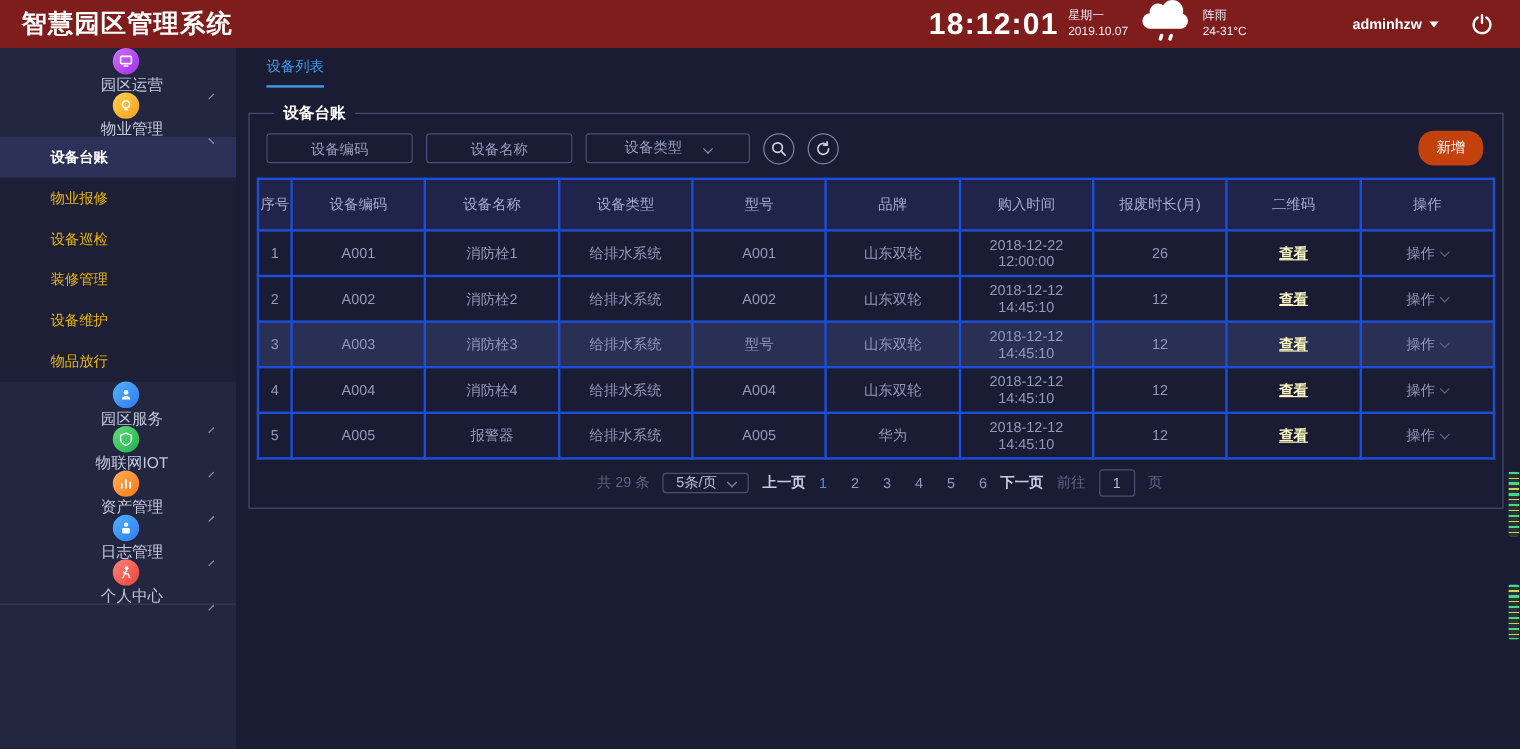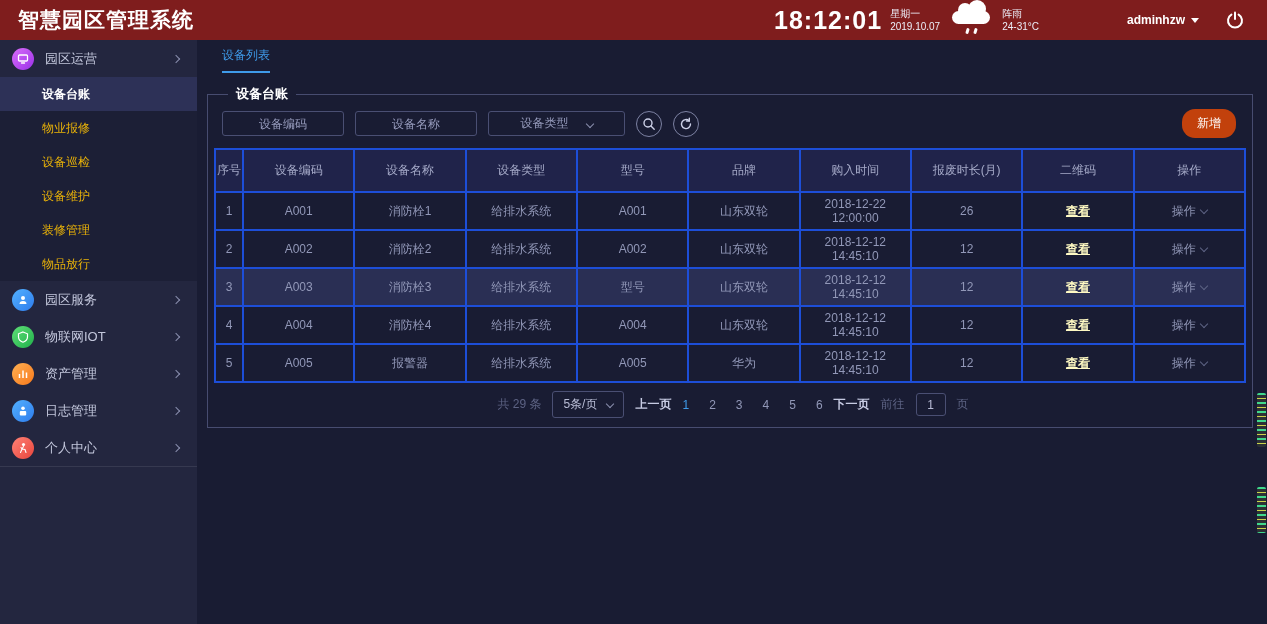--- a/index.html
+++ b/index.html
@@ -21,21 +21,21 @@
   .cloud::before { content:""; position:absolute; left:6px; top:-8px; width:14px; height:14px; background:#fff; border-radius:50%; }
   .cloud::after { content:""; position:absolute; left:16px; top:-11px; width:18px; height:18px; background:#fff; border-radius:50%; }
   .raindrop { position:absolute; width:3px; height:6px; background:#fff; border-radius:2px; transform:rotate(18deg); top:23px; }
   .raindrop.r1 { left:16px; } .raindrop.r2 { left:24px; }
   .user-menu { margin-left:88px; display:flex; align-items:center; gap:6px; cursor:pointer;
     font-size:12px; font-weight:700; color:#fff; }
   .caret-down { width:0; height:0; border-left:4px solid transparent; border-right:4px solid transparent; border-top:5px solid #fff; }
   .power-btn { margin:0 22px 0 26px; cursor:pointer; display:flex; align-items:center; }
   
   .sidebar { position:absolute; left:0; top:40px; width:197px; height:584px; background:#23263f; }
-  .nav-group { height:37px; display:flex; align-items:center; padding-left:12px; cursor:pointer; }
+  .nav-group { height:37px; display:flex; align-items:center; padding-left:12px; cursor:pointer;flex-direction:column; }
   .nav-ico { width:22px; height:22px; border-radius:50%; display:flex; align-items:center; justify-content:center; flex:0 0 22px; }
   .ico-purple { background:linear-gradient(135deg,#d96efa,#9b30e8); }
   .ico-yellow { background:linear-gradient(135deg,#ffd24d,#f5a01e); }
   .ico-blue   { background:linear-gradient(135deg,#53b1ff,#2e7cec); }
   .ico-green  { background:linear-gradient(135deg,#5fe077,#21b04b); }
   .ico-orange { background:linear-gradient(135deg,#ffb053,#f7791b); }
   .ico-red    { background:linear-gradient(135deg,#ff8276,#e8453c); }
   .nav-label { margin-left:11px; font-size:13px; color:#c3c7dc; }
   .chev { width:6px; height:6px; border-right:1.5px solid #8a8fae; border-bottom:1.5px solid #8a8fae; display:inline-block; }
   .chev.right { transform:rotate(-45deg); }
@@ -68,21 +68,21 @@
   .devices th, .devices td { border:2px solid #1d4ed8; text-align:center; font-size:12px; font-weight:400; }
   .devices thead th { height:43px; color:#a6abc9; background:#20234a; line-height:1.4; }
   .devices tbody td { height:38px; color:#9298b8; }
   .devices tbody tr.highlight td { background:#2a2f54; }
   a.qr-link { color:#fef9c3; font-weight:700; text-decoration:underline; cursor:pointer; }
   .action-cell { color:#5d6384; cursor:pointer; }
   .action-cell .chev { border-color:#5d6384; margin-left:5px; margin-bottom:2px; }
   
   .pagination { display:flex; align-items:center; justify-content:center; gap:11px; padding:8px 0 9px 0; font-size:12px; }
   .pg-total { color:#5d6384; }
-  .pg-size { border:1px solid #4a4f73; border-radius:3px; height:27px; padding:0 10px; display:flex;
+  .pg-size { border:1px solid #4a4f73; border-radius:3px; height:17px; padding:0 10px; display:flex;
     align-items:center; gap:10px; color:#b9bdd6; cursor:pointer; }
   .pg-size .chev { border-color:#8a8fae; margin-bottom:2px; }
   .pg-btn { color:#c7cbe3; font-weight:700; cursor:pointer; }
   .pg-pages { display:flex; gap:20px; }
   .pg-num { color:#9298b8; cursor:pointer; }
   .pg-num.active { color:#3f9bea; }
   .pg-goto-label, .pg-goto-suffix { color:#5d6384; }
   .pg-goto { width:30px; height:23px; background:transparent; border:1px solid #4a4f73; border-radius:3px;
     color:#b9bdd6; text-align:center; font-size:12px; outline:none; font-family:inherit; }
   
@@ -130,27 +130,37 @@
     <span class="nav-ico ico-purple">
       <svg width="12" height="12" viewBox="0 0 12 12">
           <rect x="1.5" y="2" width="9" height="6" rx="1" fill="none" stroke="#fff" stroke-width="1.3"></rect>
           <path d="M4.5 10 h3" stroke="#fff" stroke-width="1.3" stroke-linecap="round"></path>
         </svg>
     </span>
     <span class="nav-label">园区运营</span>
     <span class="chev right nav-chev"></span>
   </div>
 
+  <div class="nav-group">
+    <span class="nav-ico ico-yellow">
+      <svg width="12" height="12" viewBox="0 0 12 12">
+          <circle cx="6" cy="5" r="3" fill="none" stroke="#fff" stroke-width="1.3"></circle>
+          <path d="M4.8 9.5 h2.4" stroke="#fff" stroke-width="1.3" stroke-linecap="round"></path>
+        </svg>
+    </span>
+    <span class="nav-label">物业管理</span>
+    <span class="chev down nav-chev"></span>
+  </div>
 
   <div class="submenu">
     <div class="submenu-item active">设备台账</div>
     <div class="submenu-item">物业报修</div>
     <div class="submenu-item">设备巡检</div>
+    <div class="submenu-item">装修管理</div>
     <div class="submenu-item">设备维护</div>
-    <div class="submenu-item">装修管理</div>
     <div class="submenu-item">物品放行</div>
   </div>
 
   <div class="nav-group">
     <span class="nav-ico ico-blue">
       <svg width="12" height="12" viewBox="0 0 12 12">
           <circle cx="6" cy="4" r="2" fill="#fff"></circle>
           <path d="M2.5 10 a3.5 3 0 0 1 7 0 z" fill="#fff"></path>
         </svg>
     </span>

